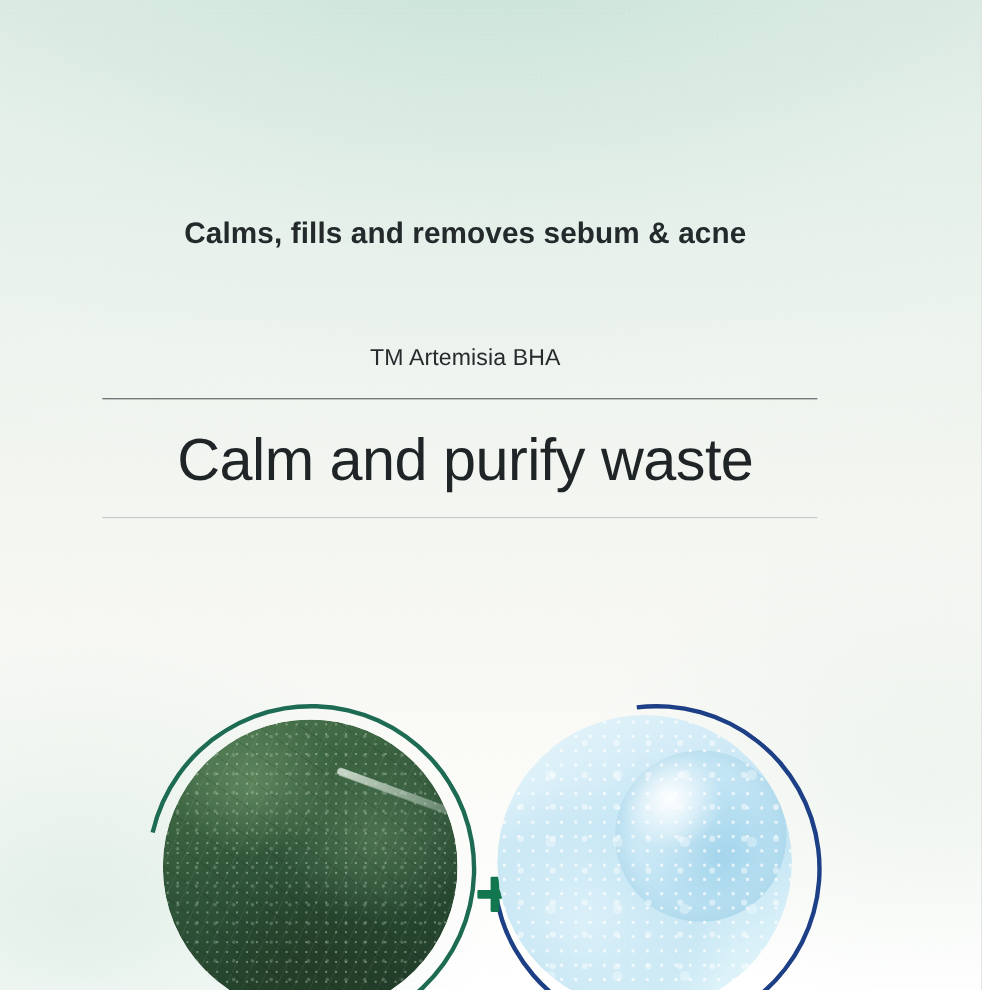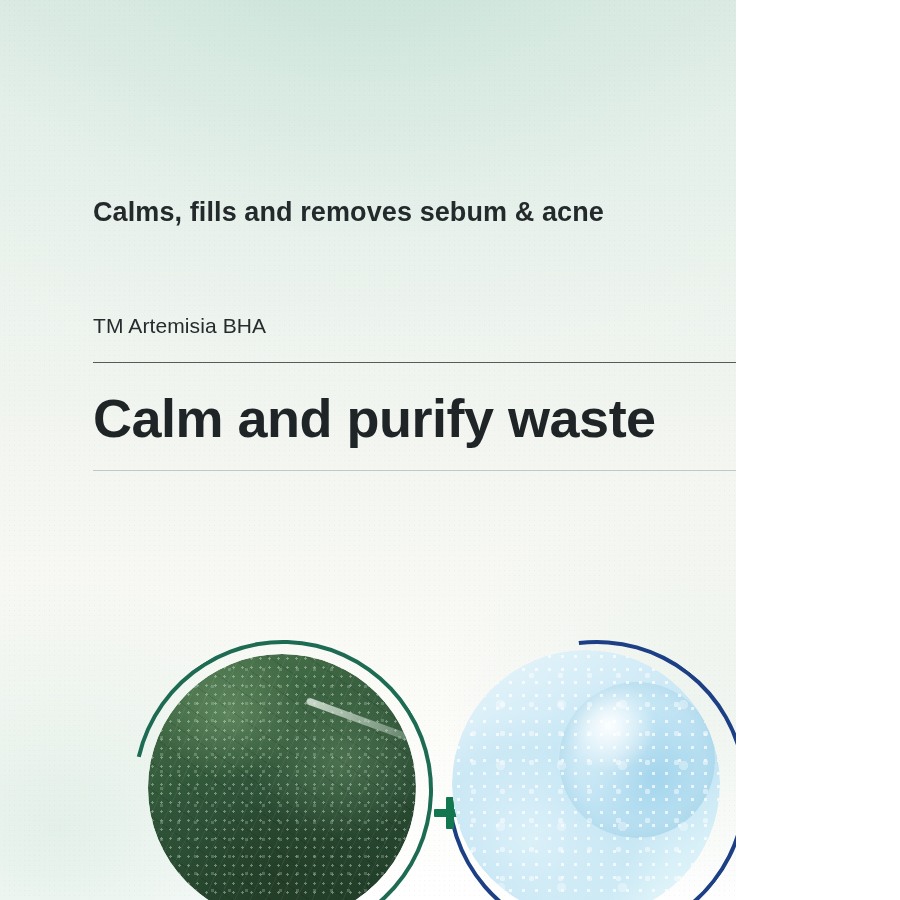--- a/index.html
+++ b/index.html
@@ -5,24 +5,25 @@
   html, body {
     margin: 0;
     padding: 0;
     background: #ffffff;
   }
   body {
     font-family: "Liberation Sans", sans-serif;
   }
   .canvas {
     position: relative;
-    width: 736px;
+    width: 892px;
     height: 900px;
     overflow: hidden;
     background: #737373;
+    text-align: center;
   }
   
   .bg-gradient {
     position: absolute;
     inset: 0;
     background:
       radial-gradient(120% 70% at 50% -10%, rgba(196, 225, 214, 0.95) 0%, rgba(214, 233, 225, 0.75) 28%, rgba(233, 241, 236, 0.45) 52%, rgba(246, 248, 245, 0.15) 72%, rgba(255,255,255,0) 88%),
       linear-gradient(180deg, #d4e7de 0%, #dfeee6 12%, #eaf2ec 30%, #f2f5f0 48%, #f7f8f4 64%, #fbfbf8 80%, #ffffff 100%);
   }
   
@@ -76,21 +77,21 @@
   }
   .rule.light {
     background: #b9c4c3;
     opacity: 0.9;
     margin-top: 22px;
   }
   .headline-main {
     margin: 0;
     padding-top: 26px;
     font-size: 54px;
-    font-weight: 700;
+    font-weight: 400;
     color: #1f2427;
     letter-spacing: -0.5px;
     line-height: 1.08;
   }
 
   
   .circles {
     position: absolute;
     left: 0;
     top: 640px;

